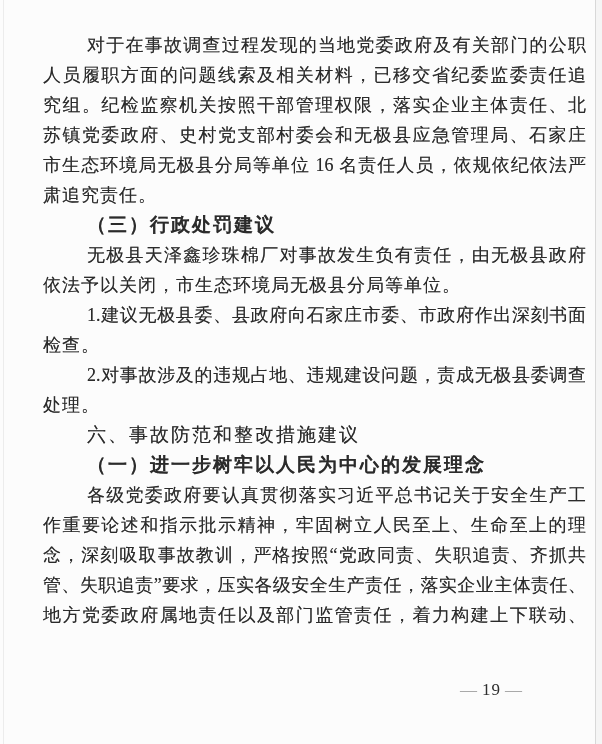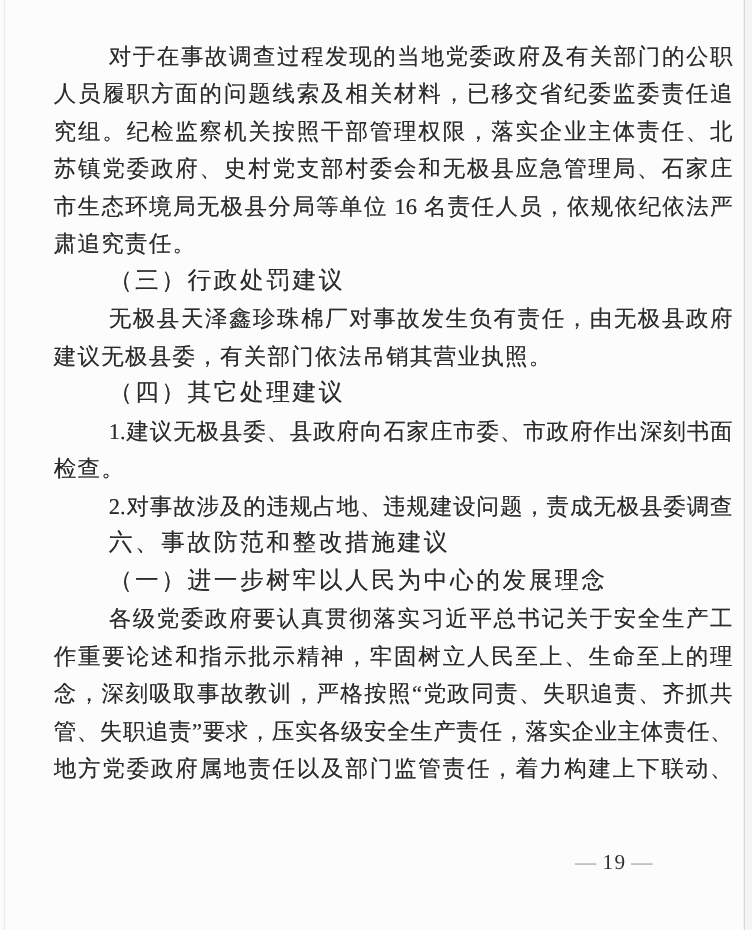--- a/index.html
+++ b/index.html
@@ -51,21 +51,21 @@
   .line.justify {
     white-space: normal;
     letter-spacing: 0;
     text-align: justify;
     text-align-last: justify;
   }
   .line.indent {
     padding-left: 44px;
   }
   .line.heading-kai {
-    font-weight: 400;
+    font-weight: 700;
     font-size: 19px;
     letter-spacing: 2px;
   }
   .line.heading-hei {
     font-family: "Liberation Sans", "DejaVu Sans", sans-serif;
     font-weight: 400;
     font-size: 19px;
     letter-spacing: 2px;
   }
   .page-number {
@@ -91,25 +91,25 @@
   <div class="edge-left"></div>
   <div class="content">
       <div class="line justify indent">对于在事故调查过程发现的当地党委政府及有关部门的公职</div>
       <div class="line justify">人员履职方面的问题线索及相关材料，已移交省纪委监委责任追</div>
       <div class="line justify">究组。纪检监察机关按照干部管理权限，落实企业主体责任、北</div>
       <div class="line justify">苏镇党委政府、史村党支部村委会和无极县应急管理局、石家庄</div>
       <div class="line justify">市生态环境局无极县分局等单位 16 名责任人员，依规依纪依法严</div>
       <div class="line">肃追究责任。</div>
       <div class="line heading-kai indent">（三）行政处罚建议</div>
       <div class="line justify indent">无极县天泽鑫珍珠棉厂对事故发生负有责任，由无极县政府</div>
-      <div class="line">建议无极县委，有关部门依法吊销其营业执照。</div>
-      <div class="line heading-kai indent">（四）其它处理建议</div>
+      <div class="line">依法予以关闭，市生态环境局无极县分局等单位。</div>
       <div class="line justify indent">1.建议无极县委、县政府向石家庄市委、市政府作出深刻书面</div>
       <div class="line">检查。</div>
       <div class="line justify indent">2.对事故涉及的违规占地、违规建设问题，责成无极县委调查</div>
+      <div class="line">处理。</div>
       <div class="line heading-hei indent">六、事故防范和整改措施建议</div>
       <div class="line heading-kai indent">（一）进一步树牢以人民为中心的发展理念</div>
       <div class="line justify indent">各级党委政府要认真贯彻落实习近平总书记关于安全生产工</div>
       <div class="line justify">作重要论述和指示批示精神，牢固树立人民至上、生命至上的理</div>
       <div class="line justify">念，深刻吸取事故教训，严格按照“党政同责、失职追责、齐抓共</div>
       <div class="line justify">管、失职追责”要求，压实各级安全生产责任，落实企业主体责任、</div>
       <div class="line justify">地方党委政府属地责任以及部门监管责任，着力构建上下联动、</div>
     </div>
   <div class="page-number">
     <span class="dash">—</span><span>19</span><span class="dash">—</span>

